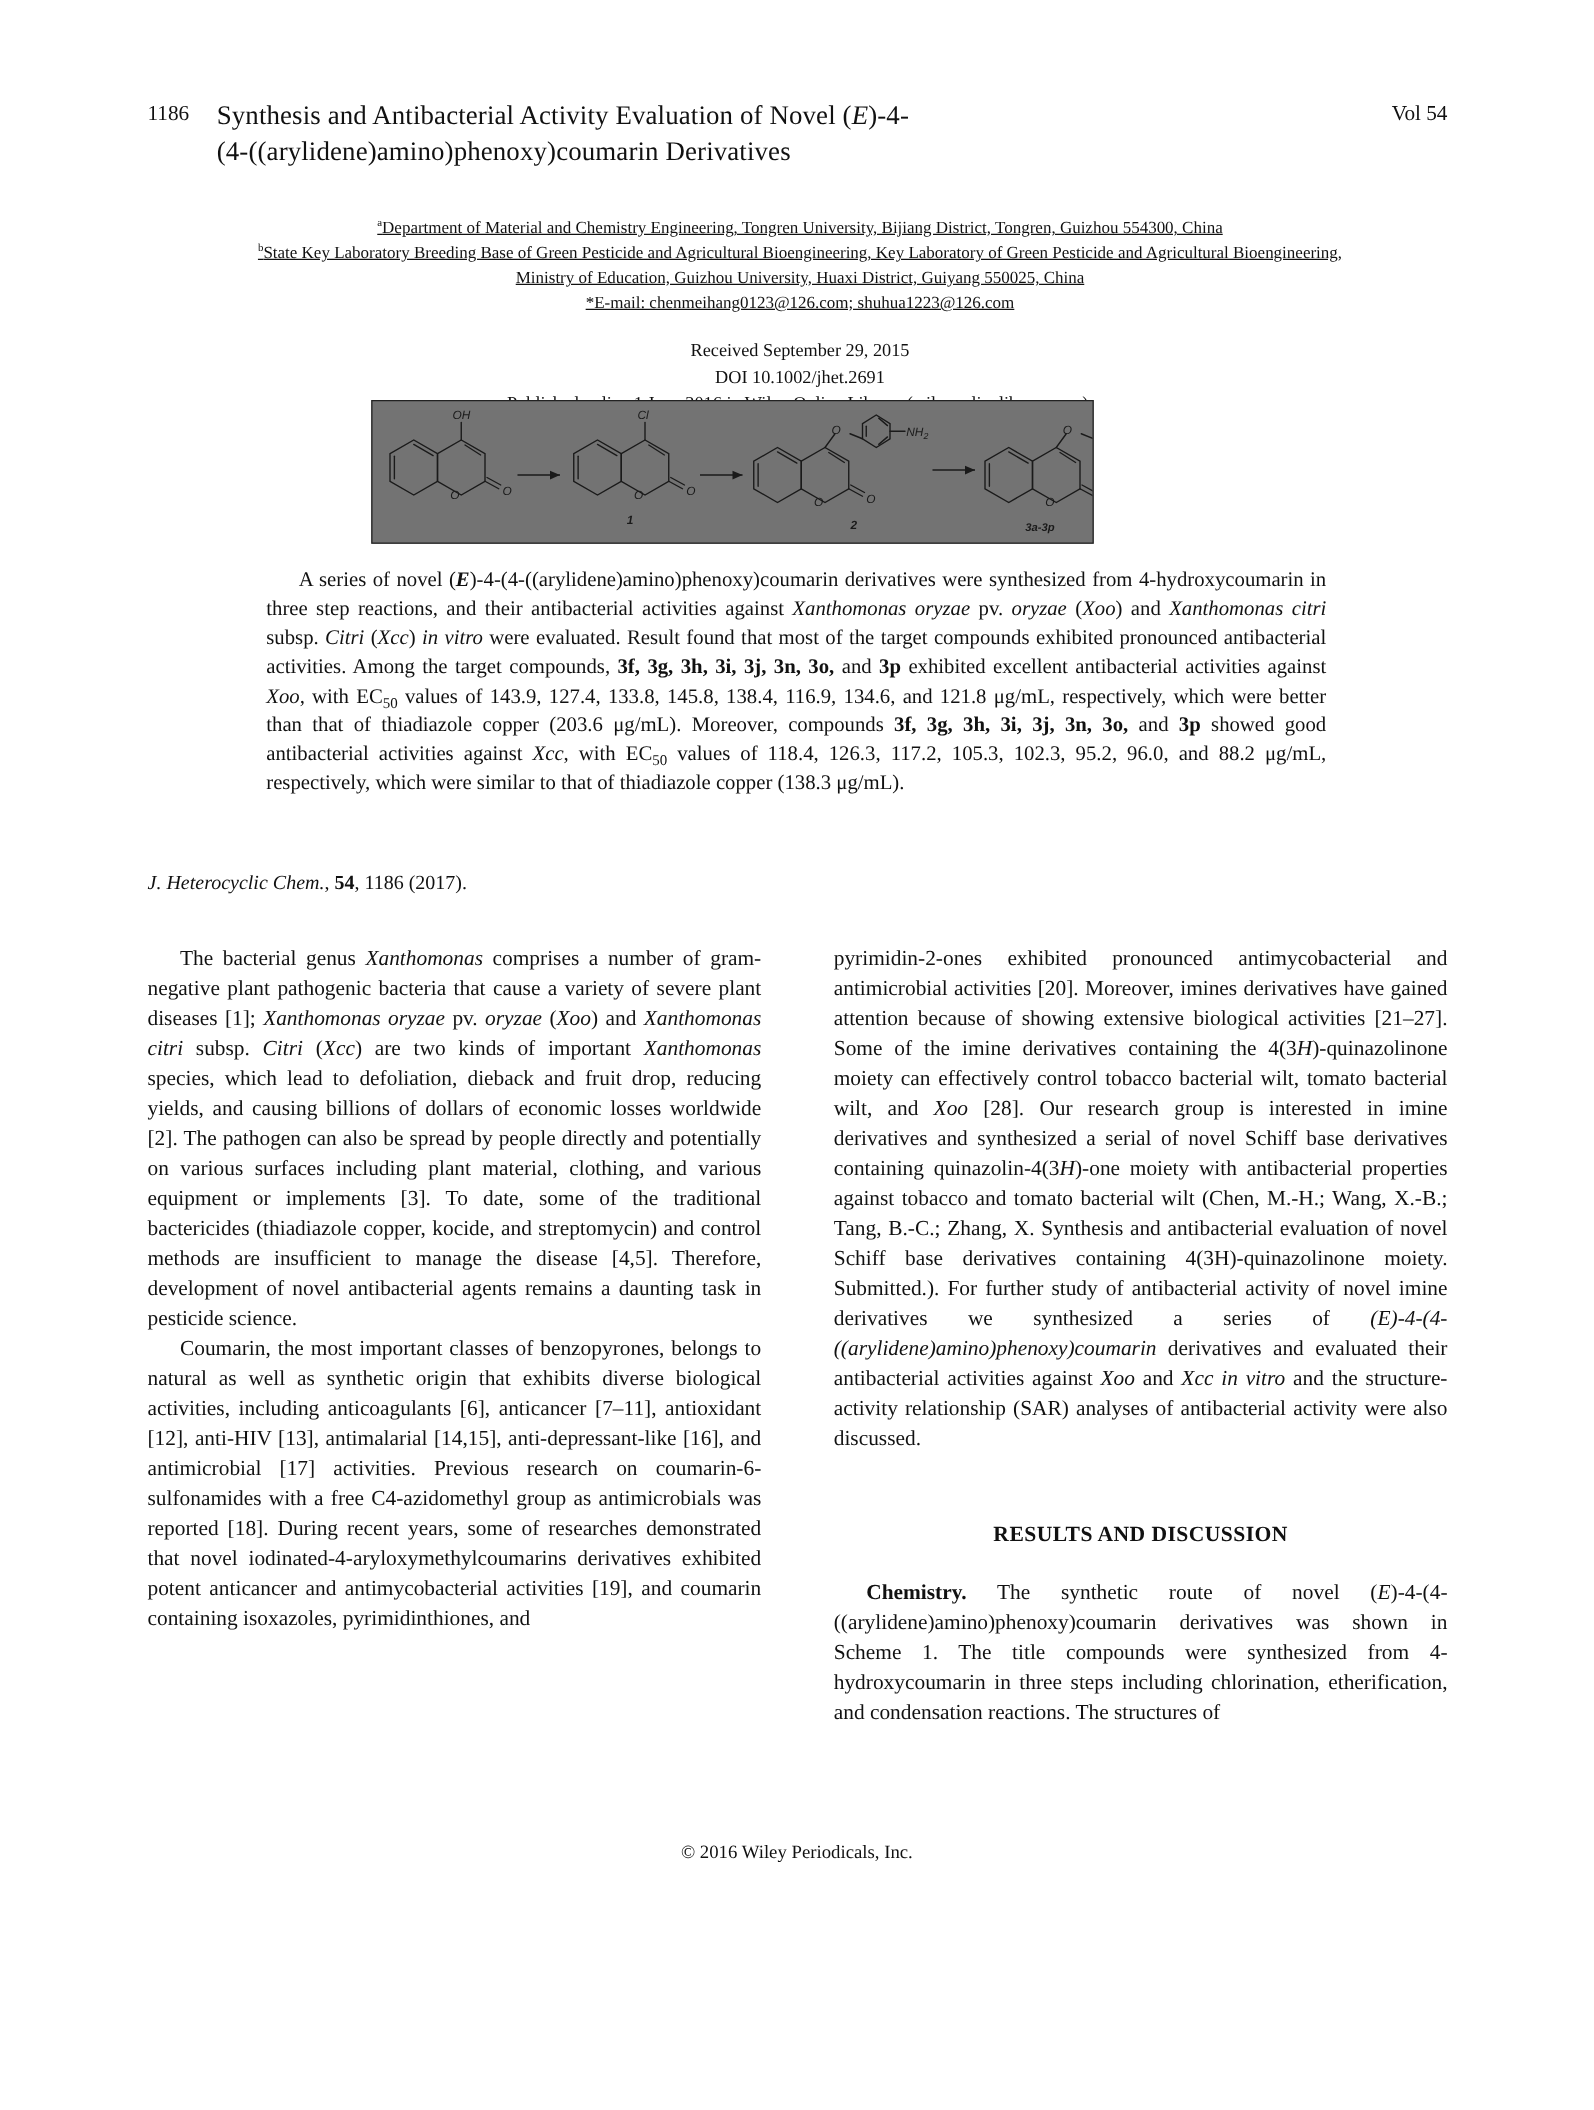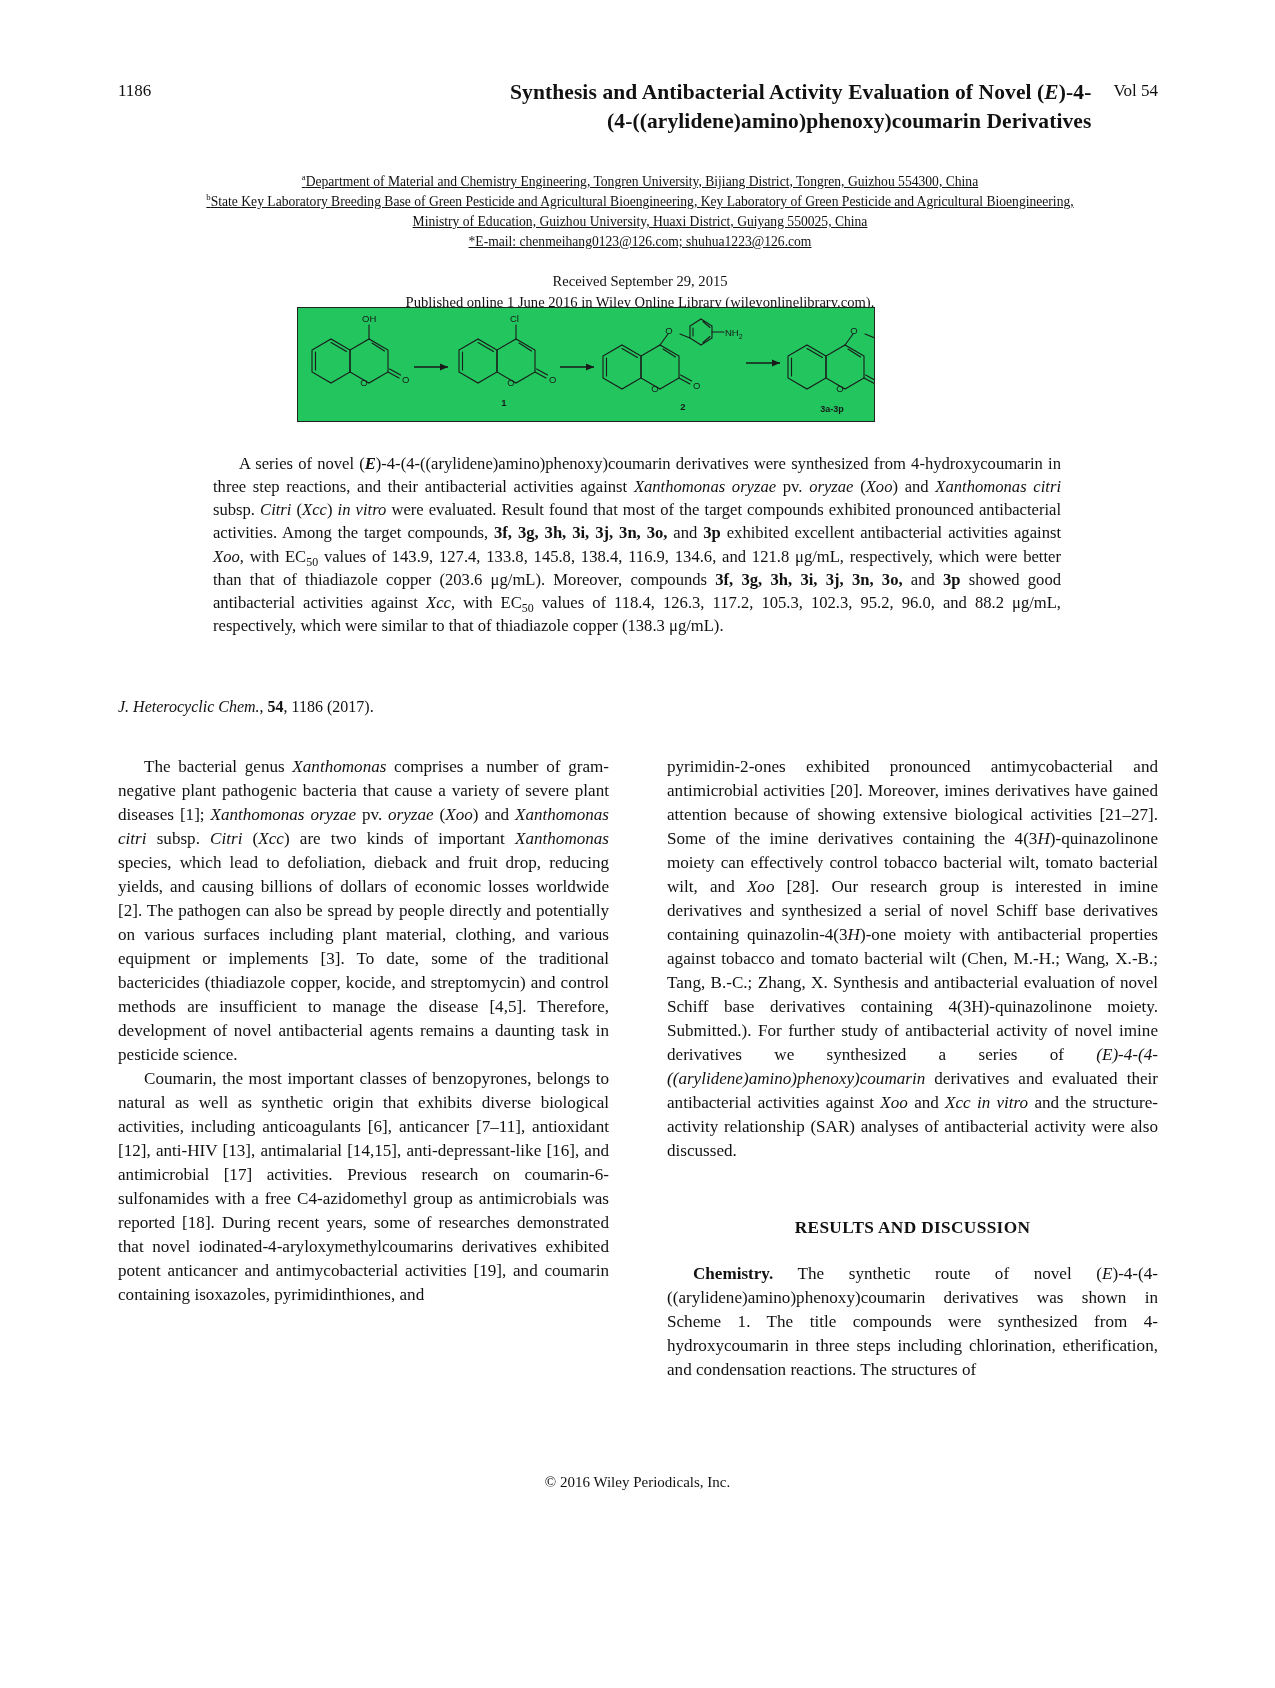--- a/index.html
+++ b/index.html
@@ -40,23 +40,22 @@
     padding-top: 2px;
   }
   .vol {
     font-size: 17px;
     line-height: 1.25;
     white-space: nowrap;
     padding-top: 2px;
   }
   .title-block {
     flex: 1;
-    text-align: right;
+    text-align: left;
     padding: 0 22px;
-    font-weight: bold;
   }
   .article-title {
     font-size: 21.5px;
     line-height: 1.33;
     letter-spacing: 0.1px;
   }
 
   
   .authors {
     position: absolute;
@@ -92,27 +91,28 @@
     width: 880px;
     text-align: center;
     font-size: 14.6px;
     line-height: 1.45;
   }
   .pubinfo p { margin: 0; }
 
   
   .scheme-box {
     position: absolute;
-    top: 307px;
+    top: 320px;
     left: 297px;
     width: 578px;
     height: 115px;
     border: 1.2px solid #222;
     box-sizing: border-box;
-    background: #22c55e;
+    background: #737373;
+    font-style: italic;
   }
   .scheme-svg { display: block; }
 
   
   .abstract {
     position: absolute;
     top: 452px;
     left: 213px;
     width: 848px;
     font-size: 16.6px;
@@ -193,20 +193,21 @@
 
 
   <div class="affil">
     <p><sup>a</sup><span>Department of Material and Chemistry Engineering, Tongren University, Bijiang District, Tongren, Guizhou 554300, China</span></p>
     <p><sup>b</sup><span>State Key Laboratory Breeding Base of Green Pesticide and Agricultural Bioengineering, Key Laboratory of Green Pesticide and Agricultural Bioengineering, Ministry of Education, Guizhou University, Huaxi District, Guiyang 550025, China</span></p>
     <p>*E-mail: chenmeihang0123@126.com; shuhua1223@126.com</p>
   </div>
 
   <div class="pubinfo">
     <p>Received September 29, 2015</p>
+    <p>DOI 10.1002/jhet.2691</p>
     <p>Published online 1 June 2016 in Wiley Online Library (wileyonlinelibrary.com).</p>
   </div>
 
   <div class="scheme-box">
     <svg class="scheme-svg" width="576" height="113" viewBox="0 0 576 113">
       <g stroke="#1a1a1a" stroke-width="1.1" fill="none" stroke-linecap="round">
 
         <polygon points="14,42 14,64 33,75 52,64 52,42 33,31"></polygon>
         <line x1="17.5" y1="44" x2="17.5" y2="62"></line>
         <line x1="33" y1="34.5" x2="48.5" y2="43.5"></line>

